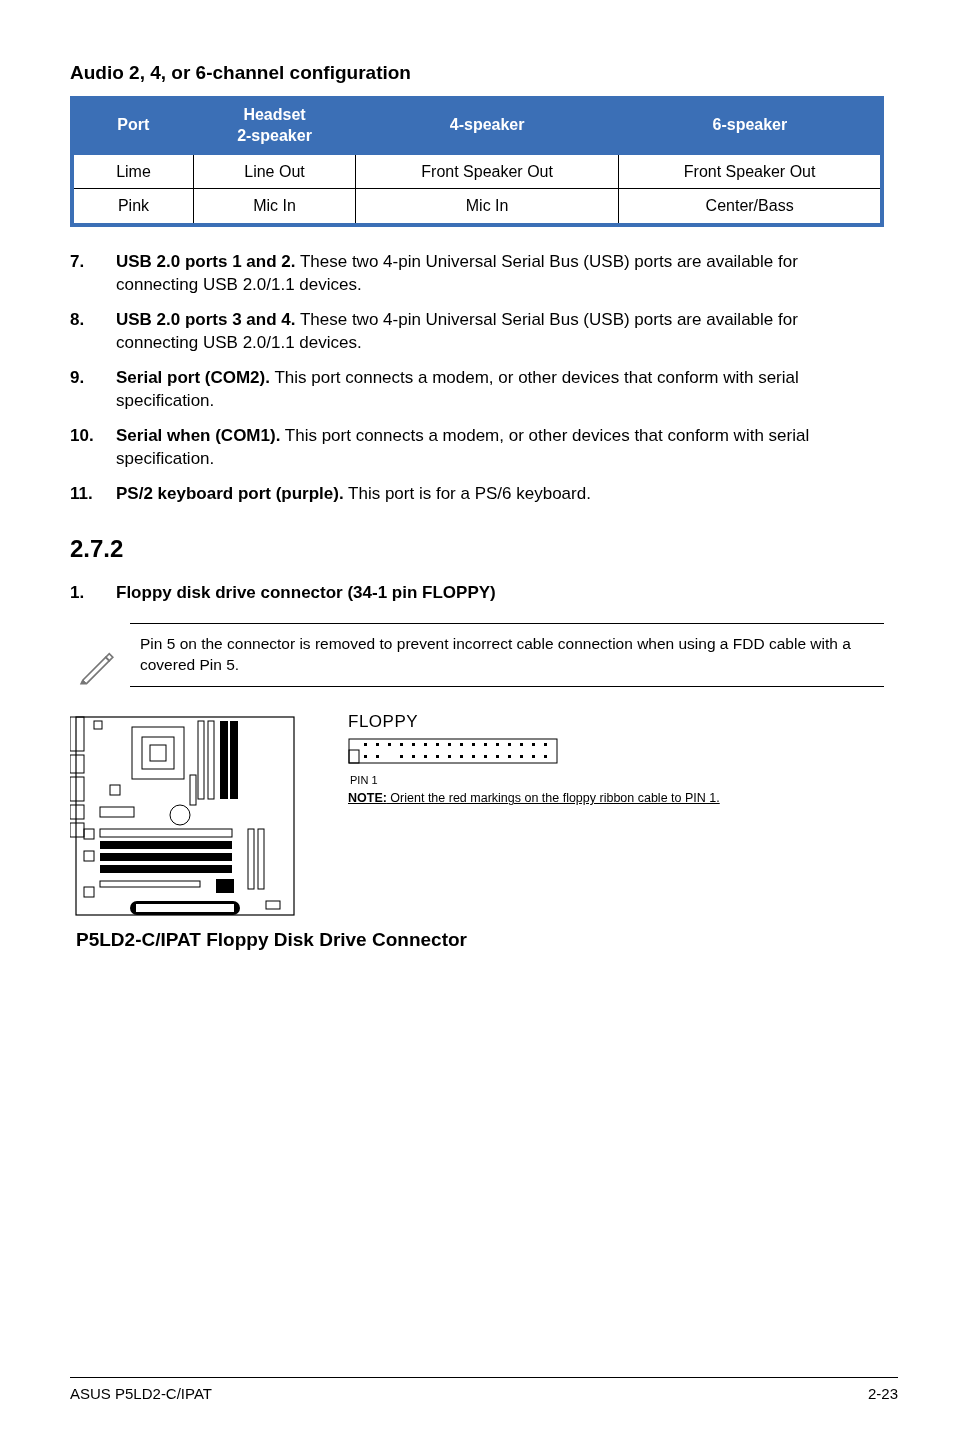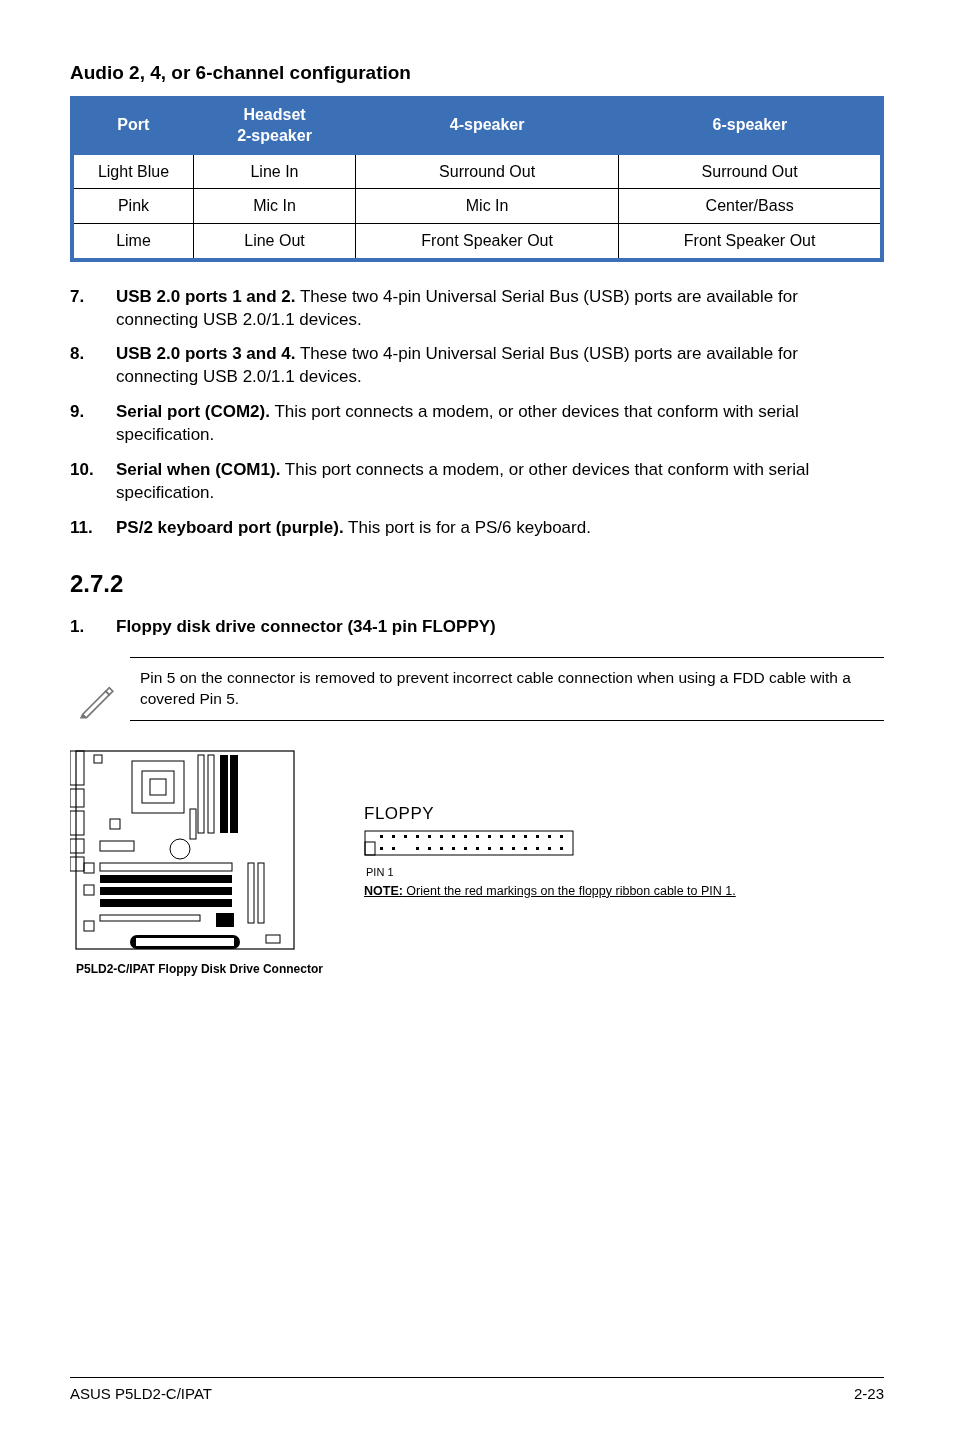--- a/index.html
+++ b/index.html
@@ -76,38 +76,37 @@
     border-top: 1px solid #000;
     border-bottom: 1px solid #000;
     padding: 10px 0 10px 10px;
     font-size: 15.5px;
     line-height: 1.35;
     flex: 1;
   }
 
   .diagram-area {
     display: flex;
-    align-items: center;
-    gap: 64px;
+    gap: 48px;
     margin-top: 6px;
   }
   .board-svg { width: 230px; height: 212px; flex: 0 0 230px; }
   .floppy-block { flex: 1; }
   .floppy-title { font-size: 17px; letter-spacing: 0.5px; margin-bottom: 4px; }
   .floppy-conn { margin-bottom: 2px; }
   .floppy-conn svg { width: 210px; height: 26px; }
   .pin1 { font-size: 11px; margin-bottom: 4px; margin-left: 2px; }
   .floppy-note { font-size: 12.5px; line-height: 1.25; text-decoration: underline; }
   .floppy-note .b { font-weight: bold; }
-  .diagram-caption { font-weight: bold; font-size: 12px; margin-top: 4px; margin-left: 6px; }
+  .diagram-caption { font-weight: bold; font-size: 19px; margin-top: 4px; margin-left: 6px; }
 
   .footer {
     position: absolute;
     bottom: 34px;
-    left: 70px; right: 70px;
+    left: 70px; right: 56px;
     border-top: 1px solid #000;
     display: flex;
     justify-content: space-between;
     font-size: 15px;
     padding-top: 6px;
   }
 </style>
 </head>
 <body>
 
@@ -123,36 +122,30 @@
   <thead>
     <tr>
       <th>Port</th>
       <th>Headset<br>2-speaker</th>
       <th>4-speaker</th>
       <th>6-speaker</th>
     </tr>
   </thead>
   <tbody>
     <tr>
-      <td>Light Blue</td>
-      <td>Line In</td>
-      <td>Surround Out</td>
-      <td>Surround Out</td>
+      <td>Lime</td>
+      <td>Line Out</td>
+      <td>Front Speaker Out</td>
+      <td>Front Speaker Out</td>
     </tr>
     <tr>
       <td>Pink</td>
       <td>Mic In</td>
       <td>Mic In</td>
       <td>Center/Bass</td>
-    </tr>
-    <tr>
-      <td>Lime</td>
-      <td>Line Out</td>
-      <td>Front Speaker Out</td>
-      <td>Front Speaker Out</td>
     </tr>
   </tbody>
 </table>
 
 <ol class="num-list">
   <li>
     <span class="num">7.</span>
     <span class="body"><span class="bold">USB 2.0 ports 1 and 2.</span><span> These two 4-pin Universal Serial Bus (USB) ports are available for connecting USB 2.0/1.1 devices.</span></span>
   </li>
   <li>

